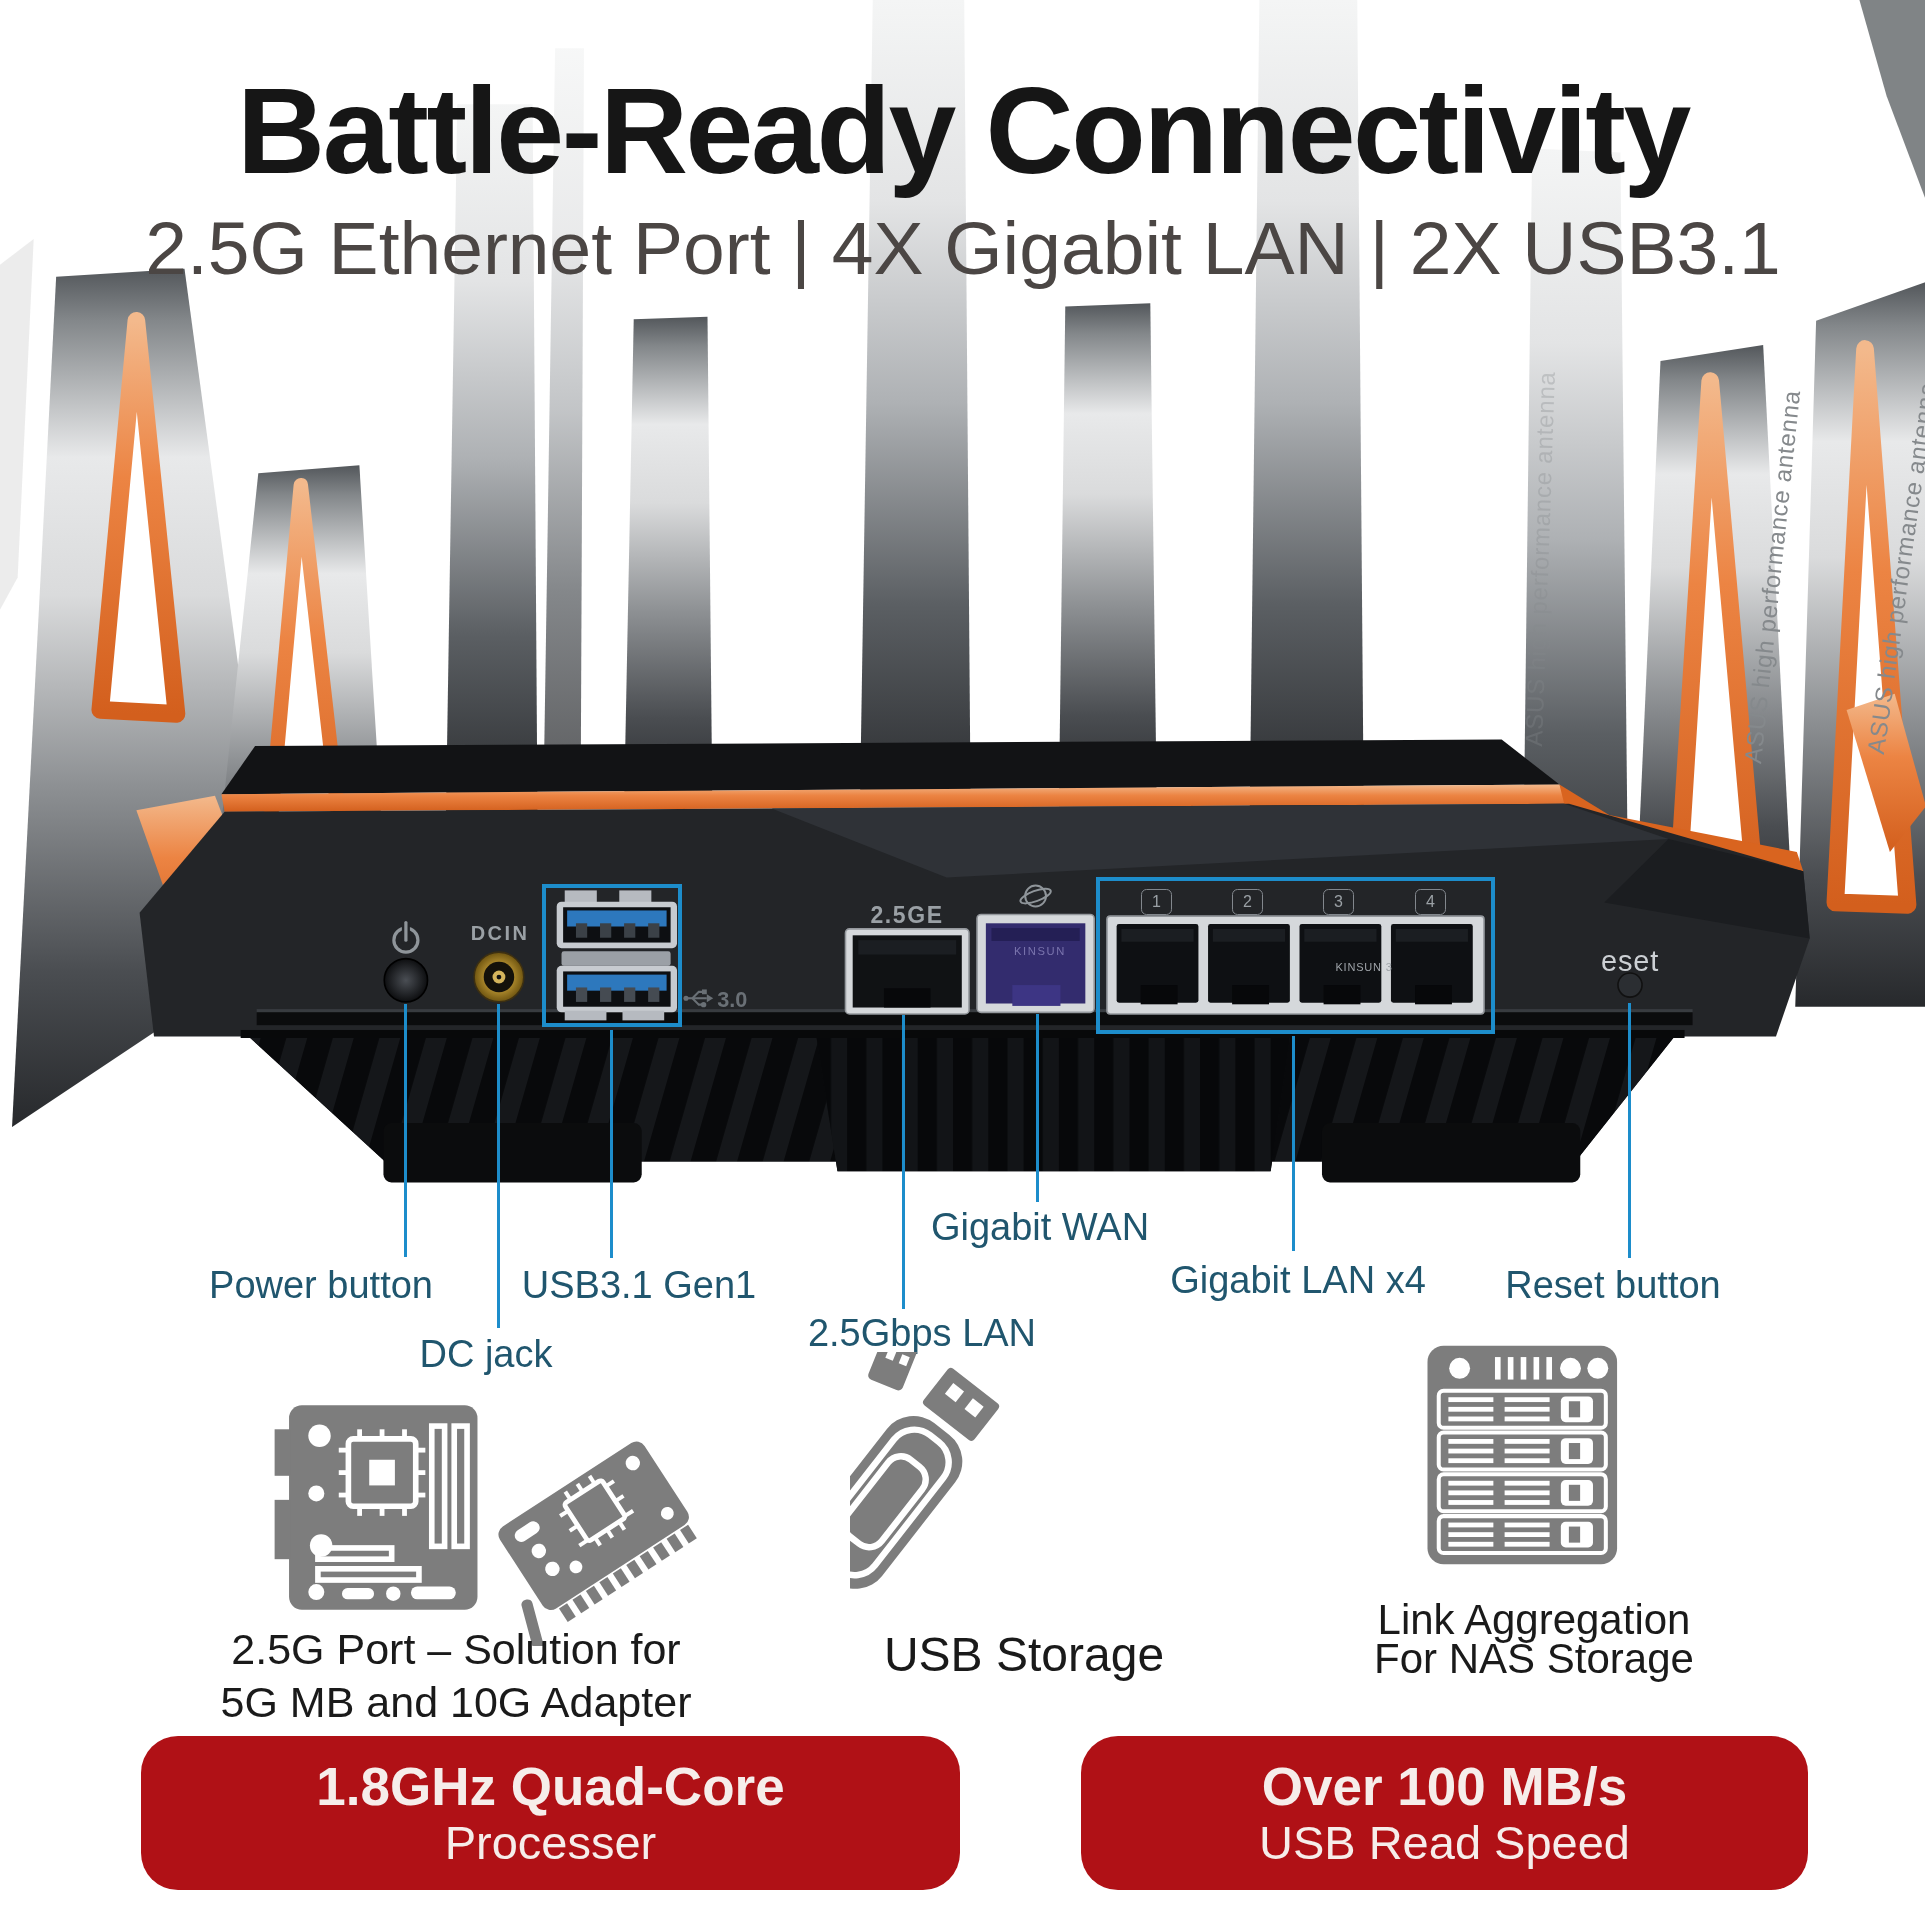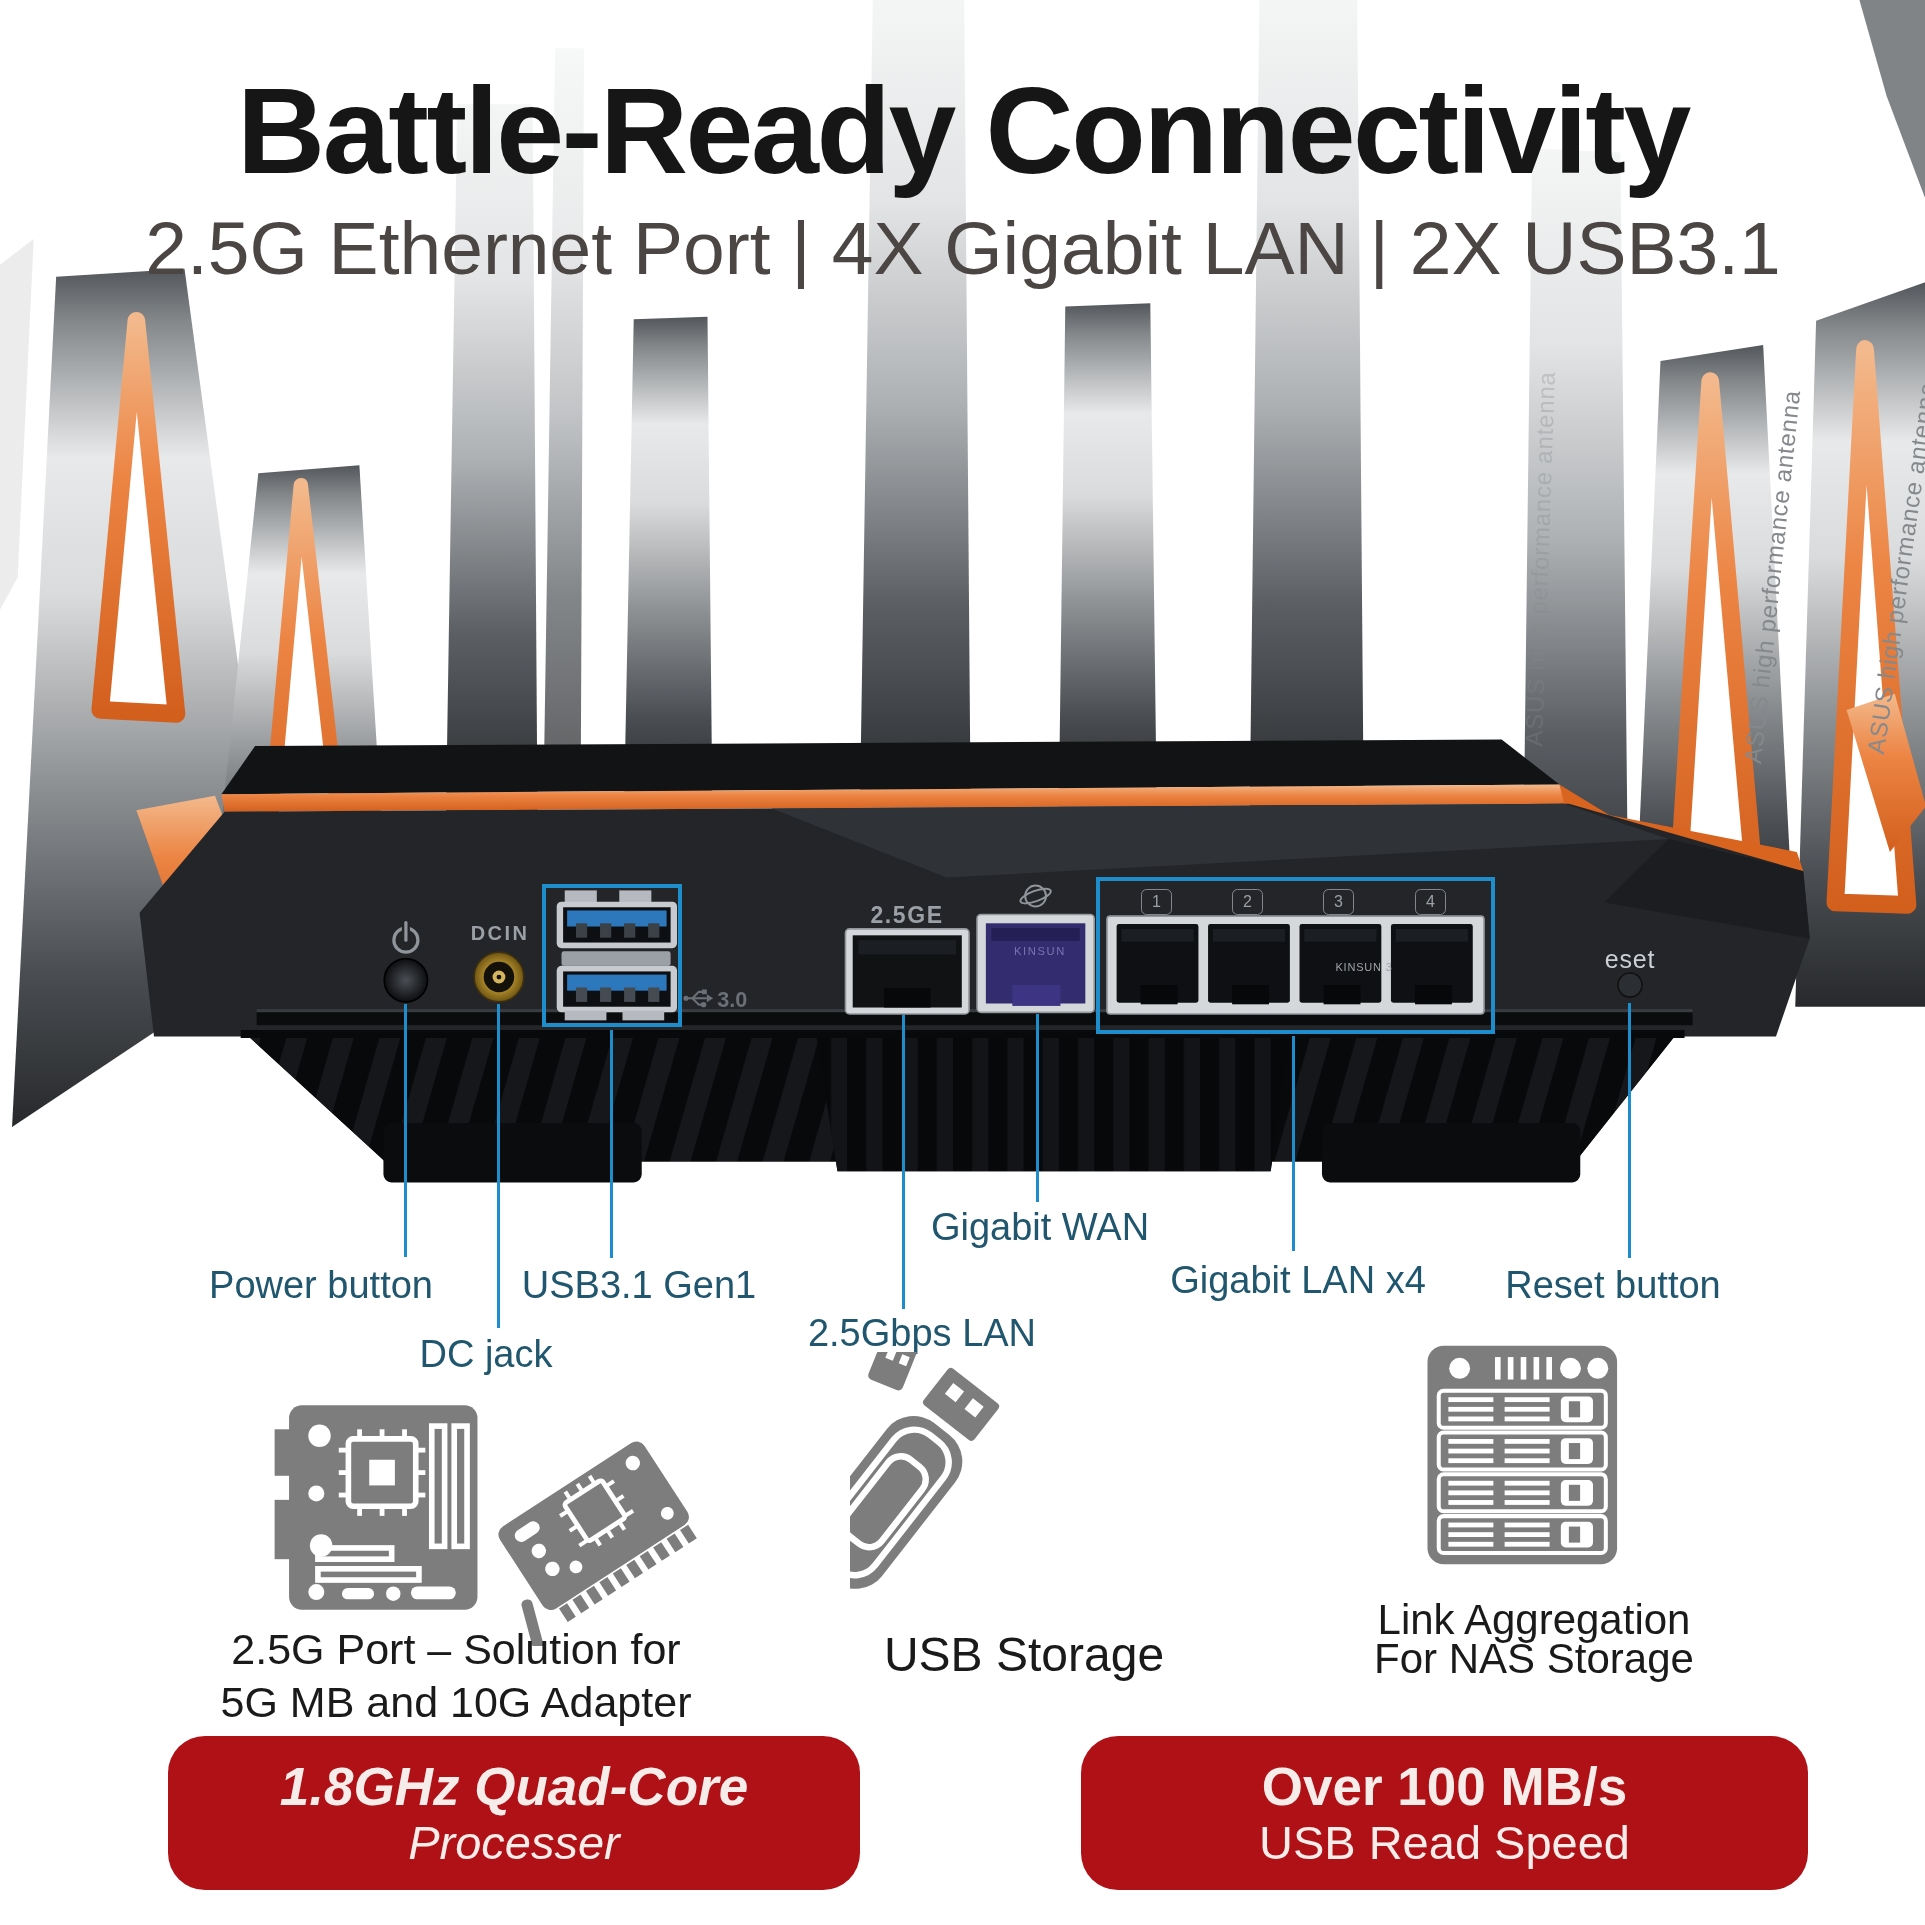--- a/index.html
+++ b/index.html
@@ -10,21 +10,21 @@
 
   .title{position:absolute;left:0;right:0;top:61px;text-align:center;
          font-size:122px;font-weight:700;letter-spacing:-2.4px;color:#161616;white-space:nowrap;}
   .subtitle{position:absolute;left:0;right:0;top:205px;text-align:center;
             font-size:75px;font-weight:400;color:#4b4644;white-space:nowrap;}
 
   
   .devlabel{position:absolute;color:#9aa0a5;white-space:nowrap;transform:translateX(-50%);}
   .dcin{left:500px;top:922px;font-size:20px;font-weight:700;letter-spacing:2.4px;}
   .p25ge{left:907px;top:902px;font-size:23px;font-weight:700;letter-spacing:1.6px;}
-  .eset{left:1630px;top:945px;font-size:25px;font-weight:400;color:#ccd0d4;letter-spacing:0.8px;}
+  .eset{left:1630px;top:945px;font-size:29px;font-weight:400;color:#ccd0d4;letter-spacing:0.8px;}
   .usb30{position:absolute;left:682px;top:987px;font-size:21.7px;font-weight:700;color:#6a7076;
          display:flex;align-items:flex-start;gap:3.2px;}
   .waninsert{position:absolute;left:1040px;top:945px;transform:translateX(-50%);
              font-size:11.2px;color:#7a74ad;letter-spacing:1.6px;}
   .laninsert{position:absolute;left:1364px;top:950px;transform:translateX(-50%);
              font-size:11px;color:#9ea3a8;letter-spacing:0.8px;margin-top:11px;}
   .badge{position:absolute;top:889px;width:29px;height:24px;border:1.6px solid #82878d;
          border-radius:5.6px;color:#9aa0a5;font-size:16px;line-height:24px;text-align:center;}
   .b1{left:1141px}.b2{left:1232px}.b3{left:1323px}.b4{left:1415px}
 
@@ -65,21 +65,21 @@
   .cap-mg1{left:456px;top:1625px;font-size:43px;}
   .cap-mg2{left:456px;top:1678px;font-size:43px;}
   .cap-usb{left:1024px;top:1627px;font-size:48px;}
   .cap-nas1{left:1534px;top:1580px;font-size:42px;margin-top:16px;}
   .cap-nas2{left:1534px;top:1635px;font-size:42px;}
 
   
   .banner{position:absolute;top:1736px;height:154px;background:#b01116;border-radius:37px;
           color:#f6edea;display:flex;flex-direction:column;justify-content:center;
           align-items:center;gap:3.2px;}
-  .banner-left{left:168px;width:692px;font-style:italic;}
+  .banner-left{left:141px;width:819px;}
   .banner-right{left:1081px;width:727px;}
   .bl1{font-size:53px;font-weight:700;line-height:1.05;}
   .bl2{font-size:47px;font-weight:400;line-height:1.05;}
 </style>
 </head>
 <body>
 
 <div class="canvas">
 
   <svg class="router" width="1926" height="1926" viewBox="0 0 2401 2401">

